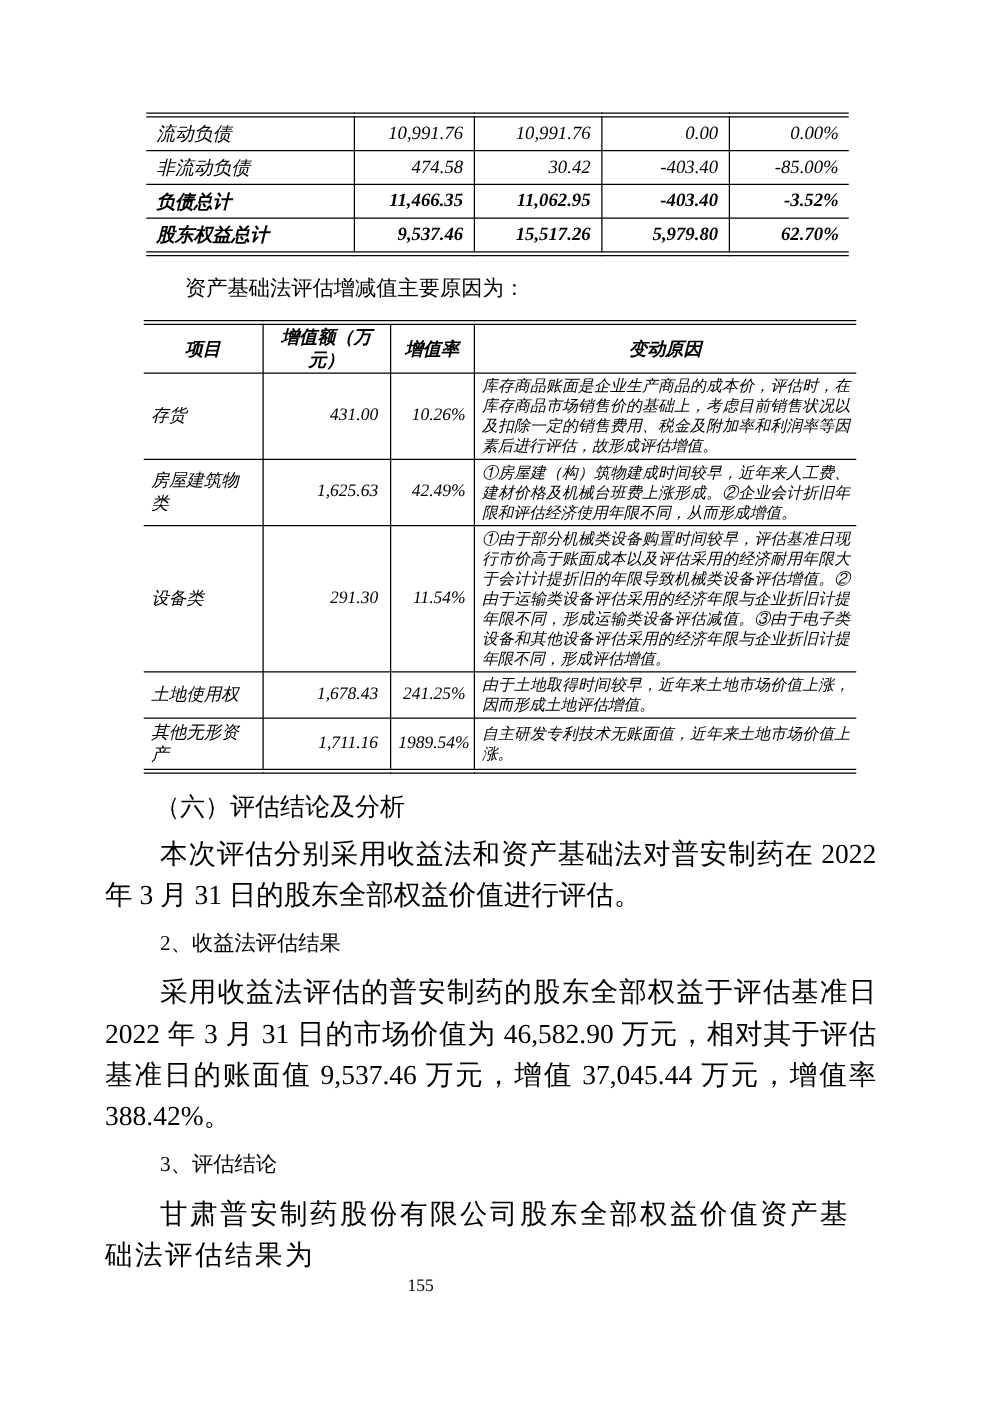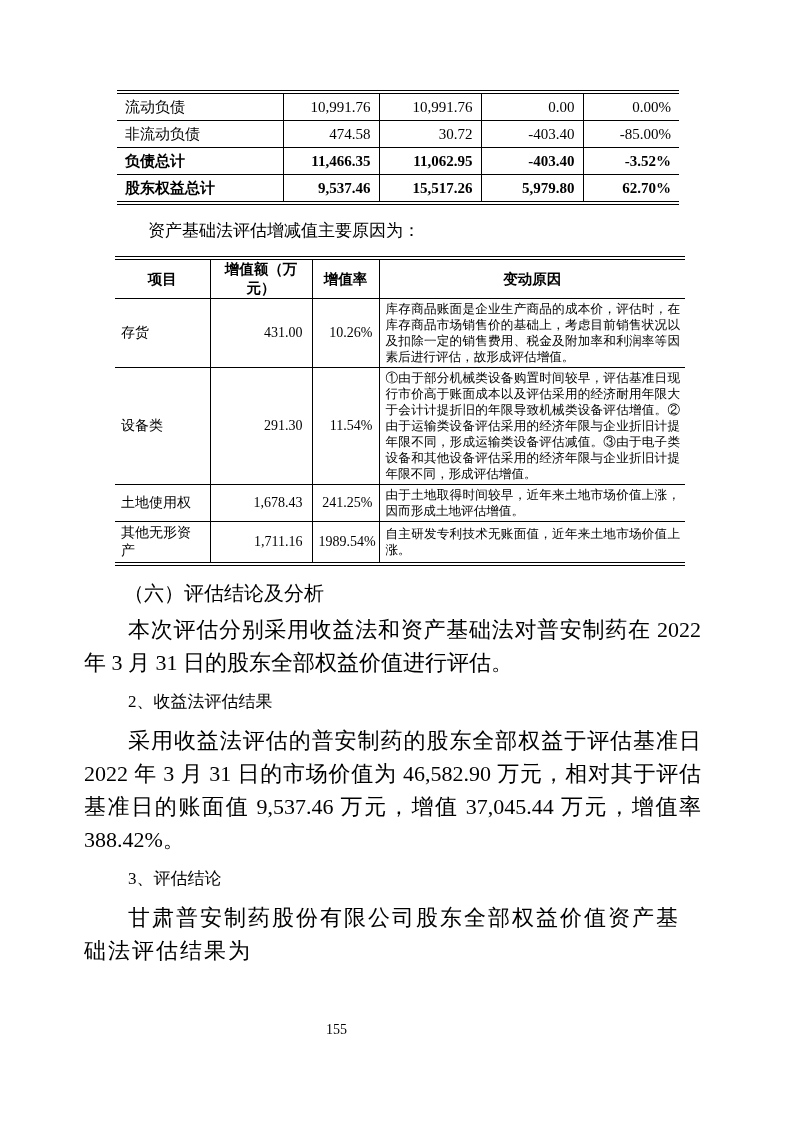--- a/index.html
+++ b/index.html
@@ -23,20 +23,21 @@
   table.doc-table {
     border-collapse: collapse;
     table-layout: fixed;
     border-top: 4px double #000;
     border-bottom: 4px double #000;
   }
   table.doc-table td, table.doc-table th {
     border: 1.5px solid #000;
     vertical-align: middle;
     overflow: hidden;
+    font-style: italic;
   }
   table.doc-table td:first-child, table.doc-table th:first-child { border-left: 0; }
   table.doc-table td:last-child,  table.doc-table th:last-child  { border-right: 0; }
 
   
   #liab-table { margin: 90px 0 0 33px; width: 562px; }
   #liab-table td { height: 26px; font-size: 15px; padding: 0 8px; }
   #liab-table td.lbl { text-align: left; }
   #liab-table td.num { text-align: right; }
   #liab-table tr.bold-row td { font-weight: bold; }
@@ -113,21 +114,21 @@
         <tr>
           <td class="lbl">流动负债</td>
           <td class="num">10,991.76</td>
           <td class="num">10,991.76</td>
           <td class="num">0.00</td>
           <td class="num">0.00%</td>
         </tr>
         <tr>
           <td class="lbl">非流动负债</td>
           <td class="num">474.58</td>
-          <td class="num">30.72</td>
+          <td class="num">30.42</td>
           <td class="num">-403.40</td>
           <td class="num">-85.00%</td>
         </tr>
         <tr class="bold-row">
           <td class="lbl">负债总计</td>
           <td class="num">11,466.35</td>
           <td class="num">11,062.95</td>
           <td class="num">-403.40</td>
           <td class="num">-3.52%</td>
         </tr>
@@ -159,20 +160,26 @@
         </tr>
       </thead>
       <tbody>
         <tr>
           <td class="item">存货</td>
           <td class="amount">431.00</td>
           <td class="rate">10.26%</td>
           <td class="reason">库存商品账面是企业生产商品的成本价，评估时，在库存商品市场销售价的基础上，考虑目前销售状况以及扣除一定的销售费用、税金及附加率和利润率等因素后进行评估，故形成评估增值。</td>
         </tr>
         <tr>
+          <td class="item">房屋建筑物类</td>
+          <td class="amount">1,625.63</td>
+          <td class="rate">42.49%</td>
+          <td class="reason">①房屋建（构）筑物建成时间较早，近年来人工费、建材价格及机械台班费上涨形成。②企业会计折旧年限和评估经济使用年限不同，从而形成增值。</td>
+        </tr>
+        <tr>
           <td class="item">设备类</td>
           <td class="amount">291.30</td>
           <td class="rate">11.54%</td>
           <td class="reason">①由于部分机械类设备购置时间较早，评估基准日现行市价高于账面成本以及评估采用的经济耐用年限大于会计计提折旧的年限导致机械类设备评估增值。②由于运输类设备评估采用的经济年限与企业折旧计提年限不同，形成运输类设备评估减值。③由于电子类设备和其他设备评估采用的经济年限与企业折旧计提年限不同，形成评估增值。</td>
         </tr>
         <tr>
           <td class="item">土地使用权</td>
           <td class="amount">1,678.43</td>
           <td class="rate">241.25%</td>
           <td class="reason">由于土地取得时间较早，近年来土地市场价值上涨，因而形成土地评估增值。</td>

